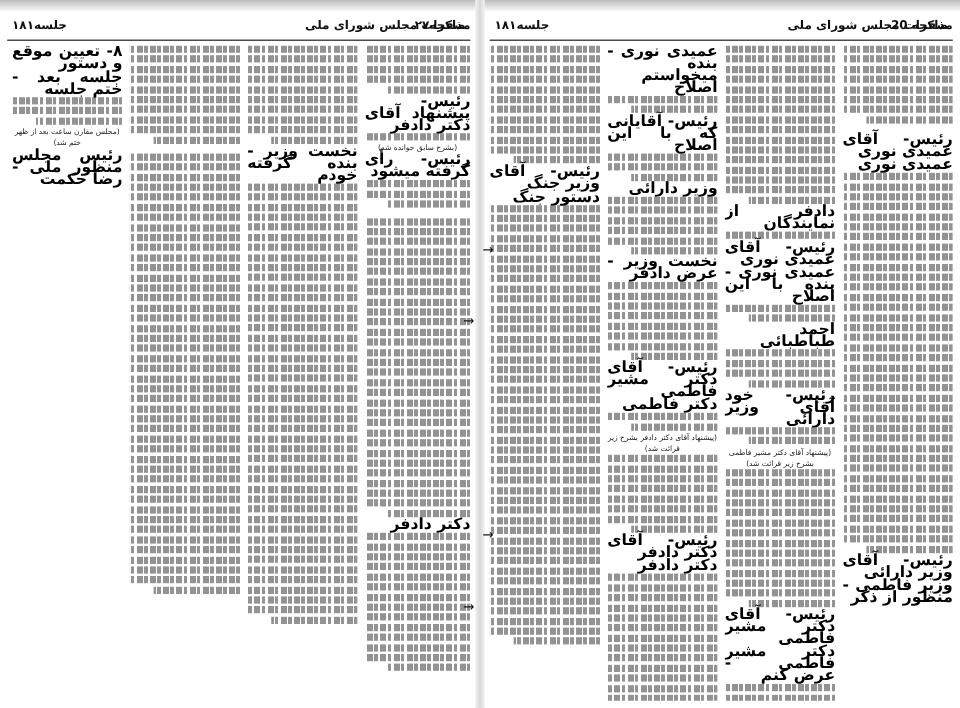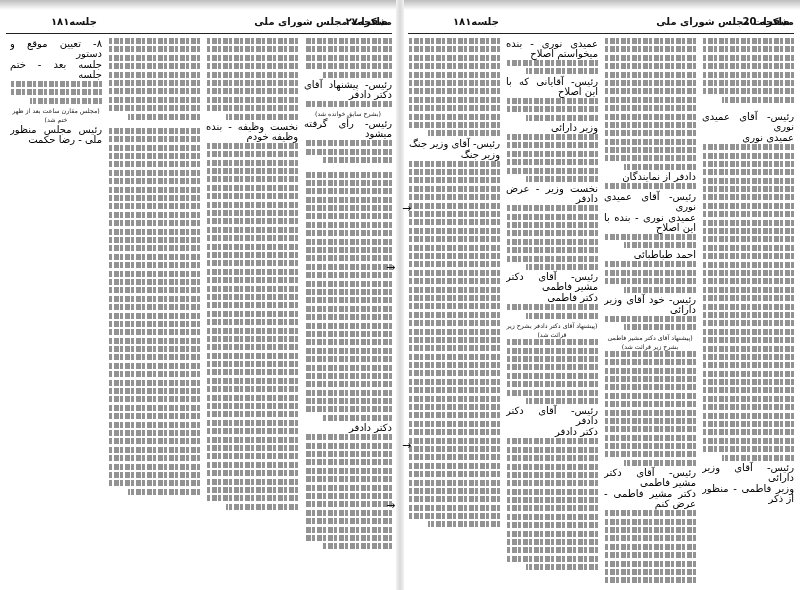--- a/index.html
+++ b/index.html
@@ -10,32 +10,32 @@
   .page.left  { left: 0;   width: 398px; }
   .page.right { left: 402px; width: 398px; }
   .gutter { position: absolute; left: 396px; top: 0; width: 8px; height: 590px;
             background: linear-gradient(to right, #f2f2f2, #d9d9d9 50%, #f2f2f2); }
   .topshade { position: absolute; left: 0; top: 0; width: 800px; height: 10px;
               background: linear-gradient(to bottom, #bdbdbd, rgba(255,255,255,0)); }
   .runhead { position: absolute; top: 16px; left: 6px; right: 6px; height: 16px;
              direction: rtl; font-size: 10px; font-weight: bold; }
   .runhead .rh-page { position: absolute; right: 4px; top: 0; }
   .runhead .rh-title { position: absolute; left: 0; right: 0; top: 0; text-align: right; }
-  .runhead .rh-session { position: absolute; left: 4px; top: 0; margin-left: 41px; }
+  .runhead .rh-session { position: absolute; left: 4px; top: 0; }
   .rule { position: absolute; top: 33px; left: 6px; right: 6px; height: 0;
           border-top: 1.5px solid #222; }
   .col { position: absolute; top: 38px; direction: rtl; font-size: 6.3px;
          line-height: 8.4px; text-align: justify; overflow: hidden; }
   .col + .col { }
   .col .line { display: block; height: 6px; margin: 0 0 2.4px 0;
                background: repeating-linear-gradient(to left,
                  #3a3a3a 0 3px, transparent 3px 4px, #3a3a3a 4px 9px, transparent 9px 11px);
                opacity: .55; }
   .col .line.mid { width: 78%; margin-left: auto; }
-  .col .sp { display: block; font-weight: normal; font-size: 10px; line-height: 10px;
+  .col .sp { display: block; font-weight: bold; font-size: 13px; line-height: 10px;
              margin: 1px 0; color: #000; }
   .col .note { display: block; text-align: center; font-size: 6.3px; line-height: 9px; color: #222; }
   .col .gap { display: block; height: 6px; }
   .mark { position: absolute; font-size: 11px; line-height: 11px; color: #111; }
 </style>
 </head>
 <body>
 
 <div class="spread">
   <div class="topshade"></div>
@@ -112,21 +112,21 @@
         <span class="line"></span>
         <span class="line"></span>
         <span class="line"></span>
         <span class="line"></span>
         <span class="line"></span>
         <span class="line"></span>
         <span class="line"></span>
         <span class="line"></span>
         <span class="line"></span>
         <span class="line mid"></span>
-        <span class="sp">نخست وظیفه - بنده وظیفه خودم</span>
+        <span class="sp">نخست وزیر - بنده گرفته خودم</span>
         <span class="line"></span>
         <span class="line"></span>
         <span class="line"></span>
         <span class="line"></span>
         <span class="line"></span>
         <span class="line"></span>
         <span class="line"></span>
         <span class="line"></span>
         <span class="line"></span>
         <span class="line"></span>
@@ -417,21 +417,21 @@
         <span class="line"></span>
         <span class="line"></span>
         <span class="line"></span>
         <span class="line"></span>
         <span class="line"></span>
         <span class="line"></span>
         <span class="line"></span>
         <span class="line"></span>
         <span class="line mid"></span>
         <span class="sp">رئیس- آقای وزیر جنگ</span>
-        <span class="sp">وزیر جنگ</span>
+        <span class="sp">دستور جنگ</span>
         <span class="line"></span>
         <span class="line"></span>
         <span class="line"></span>
         <span class="line"></span>
         <span class="line"></span>
         <span class="line"></span>
         <span class="line"></span>
         <span class="line"></span>
         <span class="line"></span>
         <span class="line"></span>

